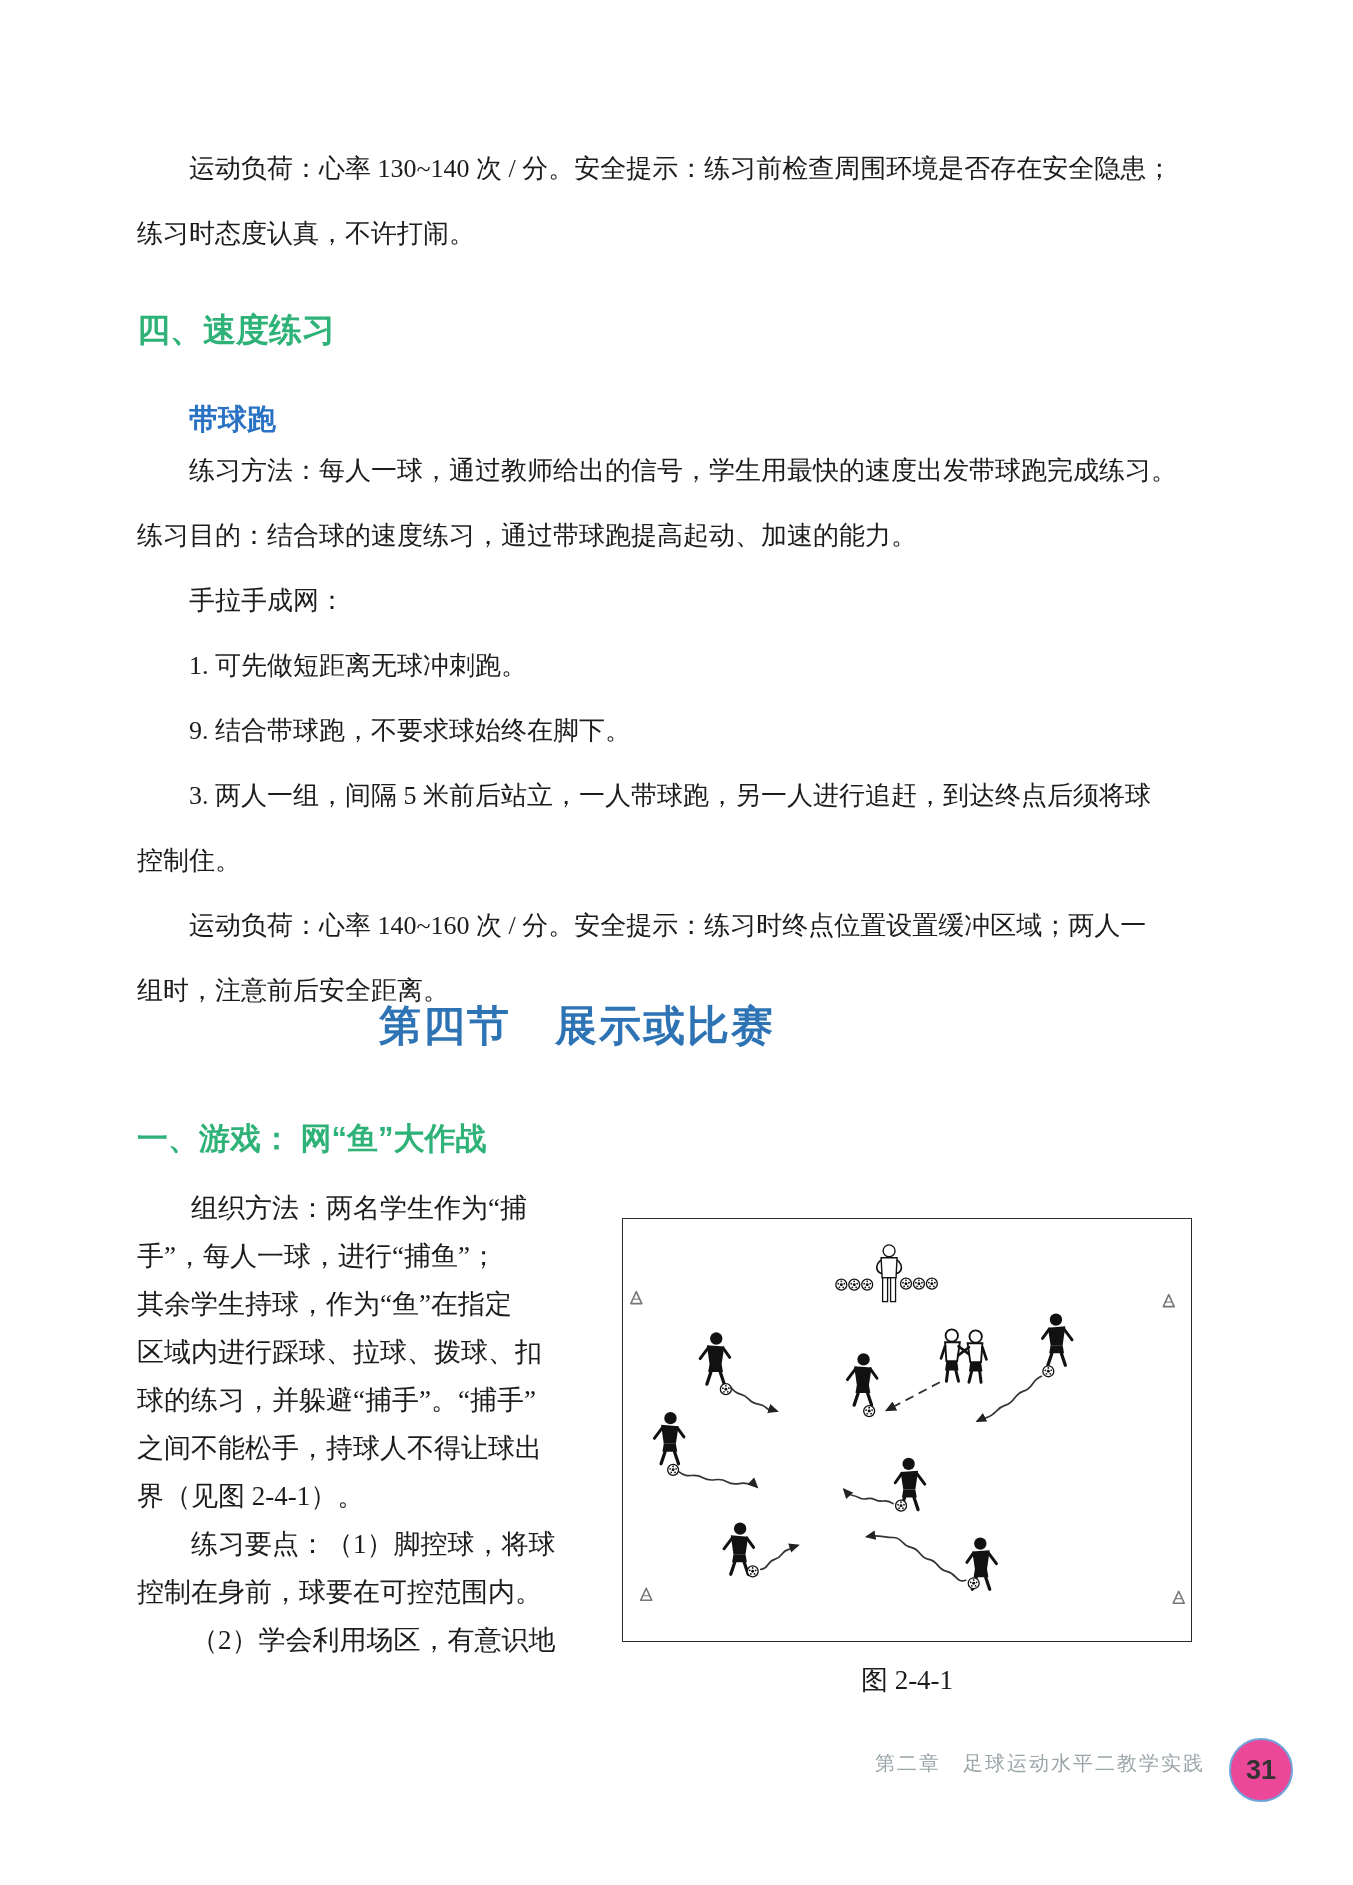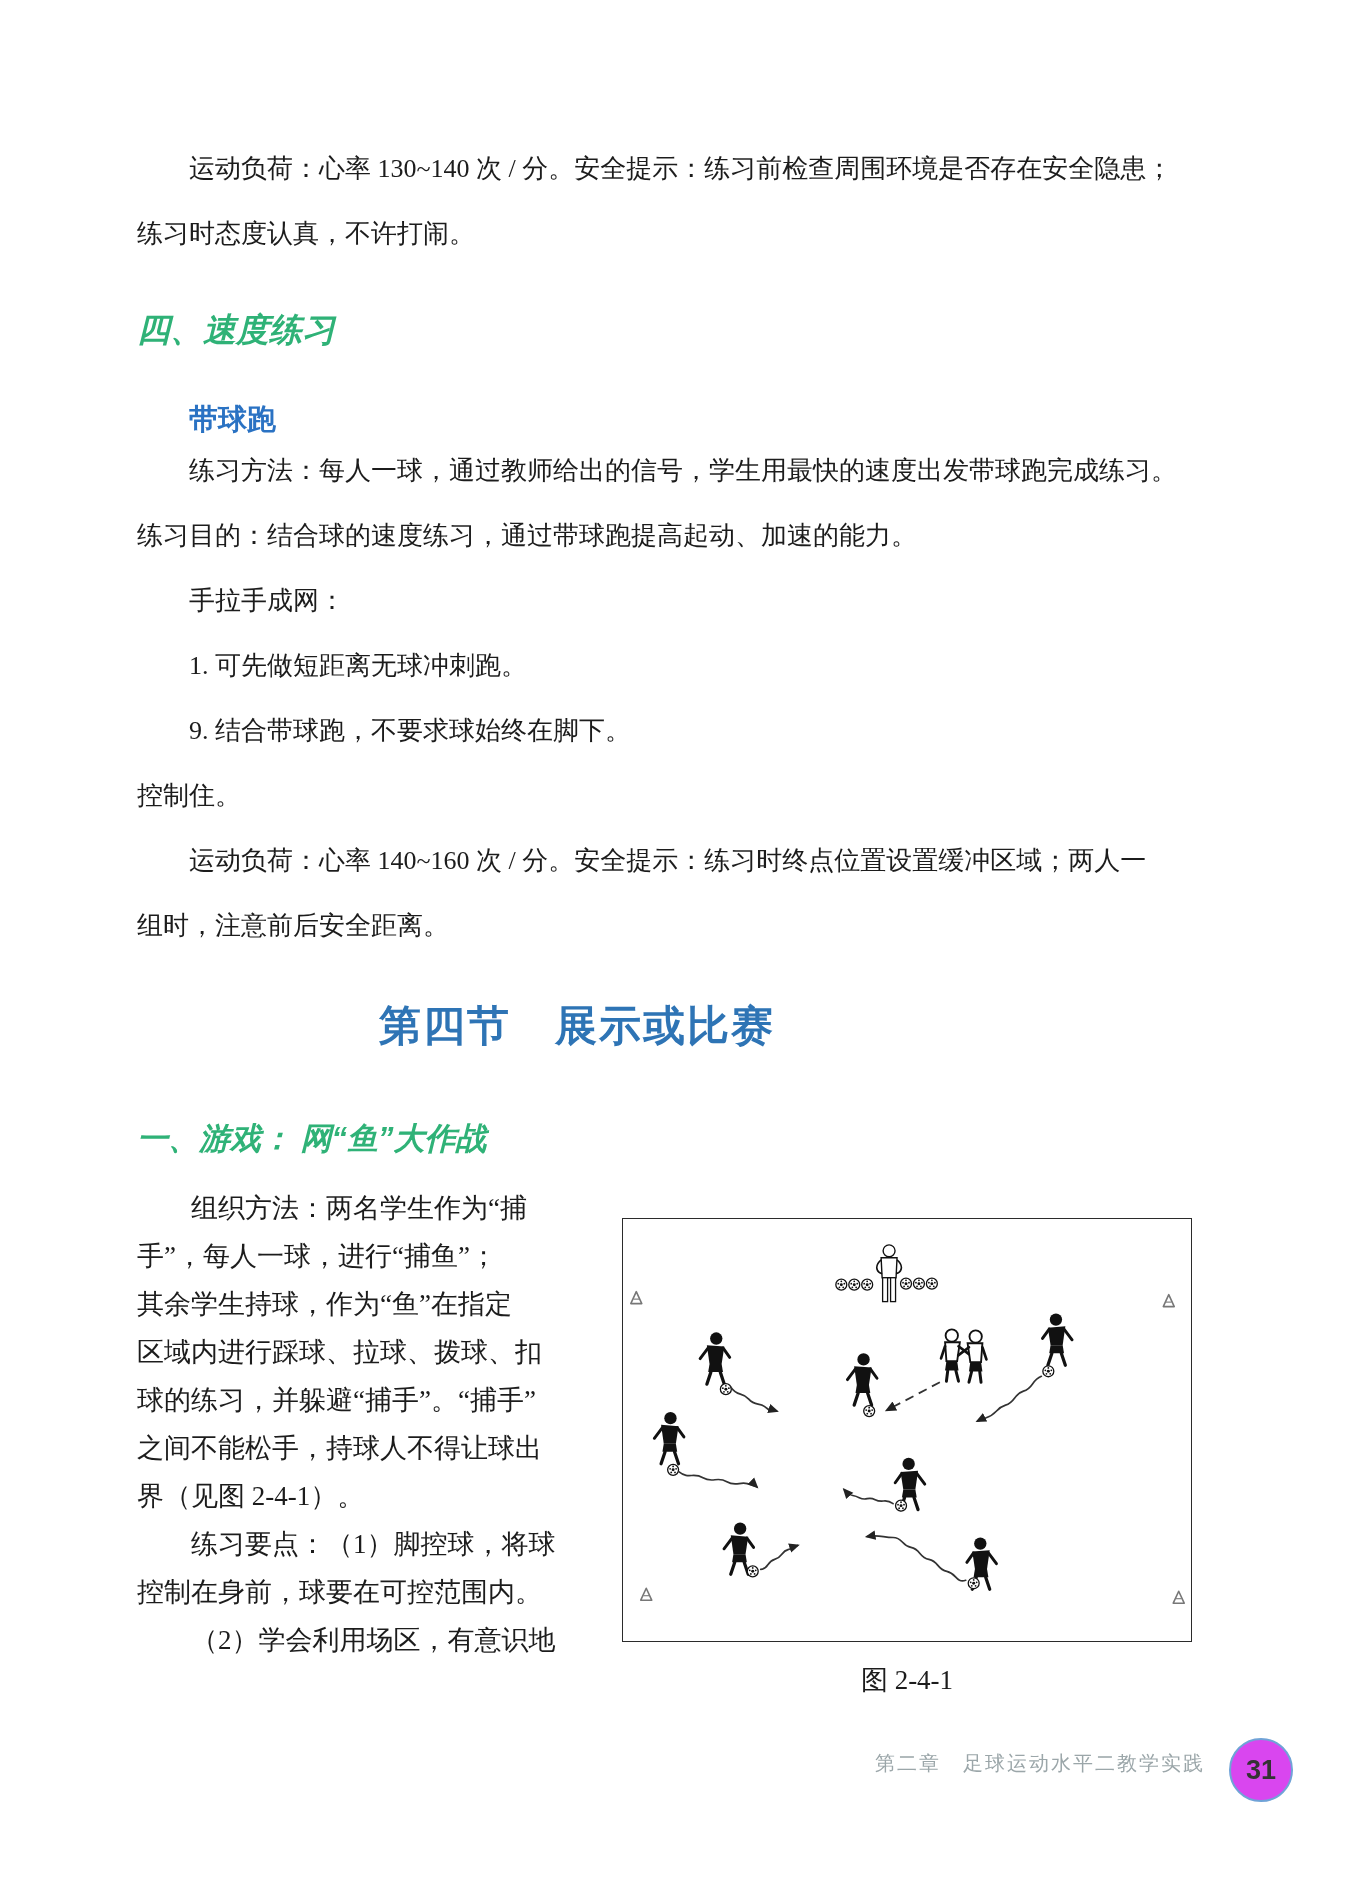--- a/index.html
+++ b/index.html
@@ -6,21 +6,21 @@
   .page{
     position:relative;width:1353px;height:1885px;background:#ffffff;
     font-family:"Liberation Serif","DejaVu Serif",serif;color:#222;overflow:hidden;padding-left:47px;
   }
   .ln{height:65px;line-height:65px;font-size:26px;white-space:nowrap;color:#1c1c1c;}
   .ind{padding-left:52px;}
   .block{position:absolute;left:137px;width:1090px;}
   .h-green{
     position:absolute;left:137px;margin:0;
     font-family:"Liberation Sans","DejaVu Sans",sans-serif;
-    font-weight:bold;color:#2fb277;font-style:italic;
+    font-weight:bold;color:#2fb277;
   }
   #speed-heading{top:308px;font-size:33px;}
   #game-heading{top:1118px;font-size:31px;}
   .h-blue{
     position:absolute;left:189px;top:400px;margin:0;
     font-size:29px;font-weight:bold;color:#2a72c3;
     font-family:"Liberation Serif","DejaVu Serif",serif;
   }
   .h-sec4{
     position:absolute;left:137px;top:998px;width:880px;margin:0;text-align:center;
@@ -38,21 +38,21 @@
   }
   .footer-chapter{
     position:absolute;left:137px;top:1750px;width:1068px;text-align:right;
     font-family:"Liberation Sans","DejaVu Sans",sans-serif;
     font-size:20px;letter-spacing:2px;color:#9ba6a9;
   }
   .page-circle{
     position:absolute;left:1229px;top:1738px;width:60px;height:60px;
     border:2.5px solid #70a3d7;border-radius:50%;box-sizing:content-box;
     text-align:center;line-height:60px;font-size:27px;font-weight:600;color:#333;
-    font-family:"Liberation Sans","DejaVu Sans",sans-serif;background:#d946ef;
+    font-family:"Liberation Sans","DejaVu Sans",sans-serif;background:#ec4899;
   }
   .wav{fill:none;stroke:#333;stroke-width:1.7;stroke-linecap:round;marker-end:url(#arr);}
   .dsh{fill:none;stroke:#333;stroke-width:1.8;stroke-dasharray:9 6;marker-end:url(#arr);}
 </style>
 </head>
 <body>
 
 <div class="page">
 
   <div class="block" style="top:136px;">
@@ -63,20 +63,21 @@
   <h2 id="speed-heading" class="h-green">四、速度练习</h2>
 
   <h3 class="h-blue">带球跑</h3>
 
   <div class="block" style="top:438px;">
     <div class="ln ind">练习方法：每人一球，通过教师给出的信号，学生用最快的速度出发带球跑完成练习。</div>
     <div class="ln">练习目的：结合球的速度练习，通过带球跑提高起动、加速的能力。</div>
     <div class="ln ind">手拉手成网：</div>
     <div class="ln ind">1. 可先做短距离无球冲刺跑。</div>
     <div class="ln ind">9. 结合带球跑，不要求球始终在脚下。</div>
+    <div class="ln ind">3. 两人一组，间隔 5 米前后站立，一人带球跑，另一人进行追赶，到达终点后须将球</div>
     <div class="ln">控制住。</div>
     <div class="ln ind">运动负荷：心率 140~160 次 / 分。安全提示：练习时终点位置设置缓冲区域；两人一</div>
     <div class="ln">组时，注意前后安全距离。</div>
   </div>
 
   <h1 class="h-sec4">第四节　展示或比赛</h1>
 
   <h2 id="game-heading" class="h-green">一、游戏： 网“鱼”大作战</h2>
 
   <div class="leftcol">

